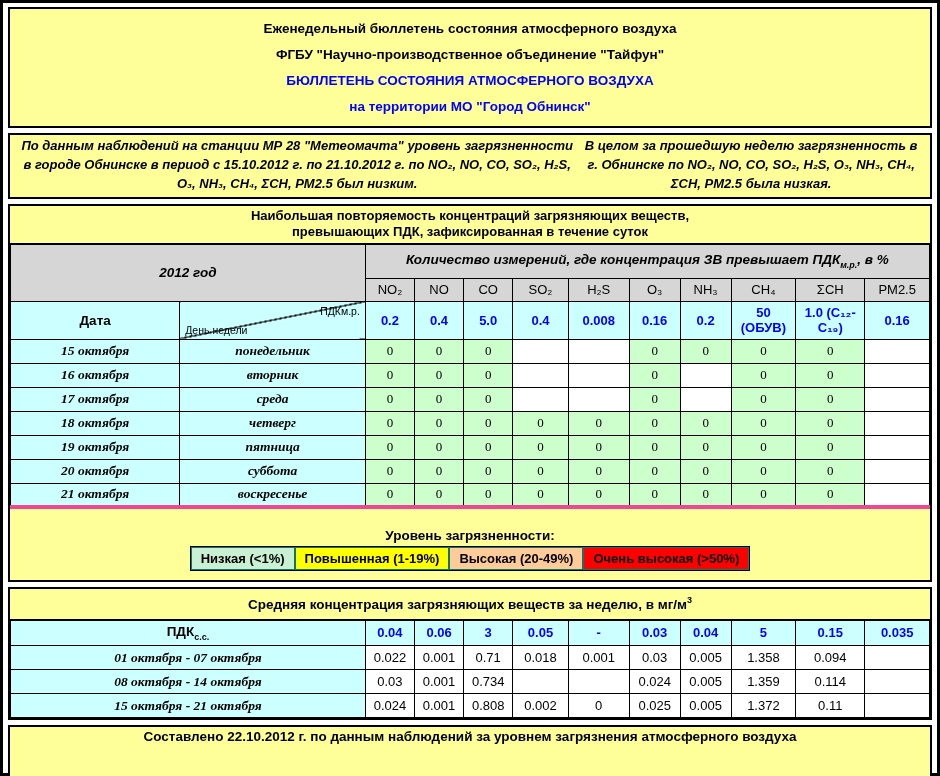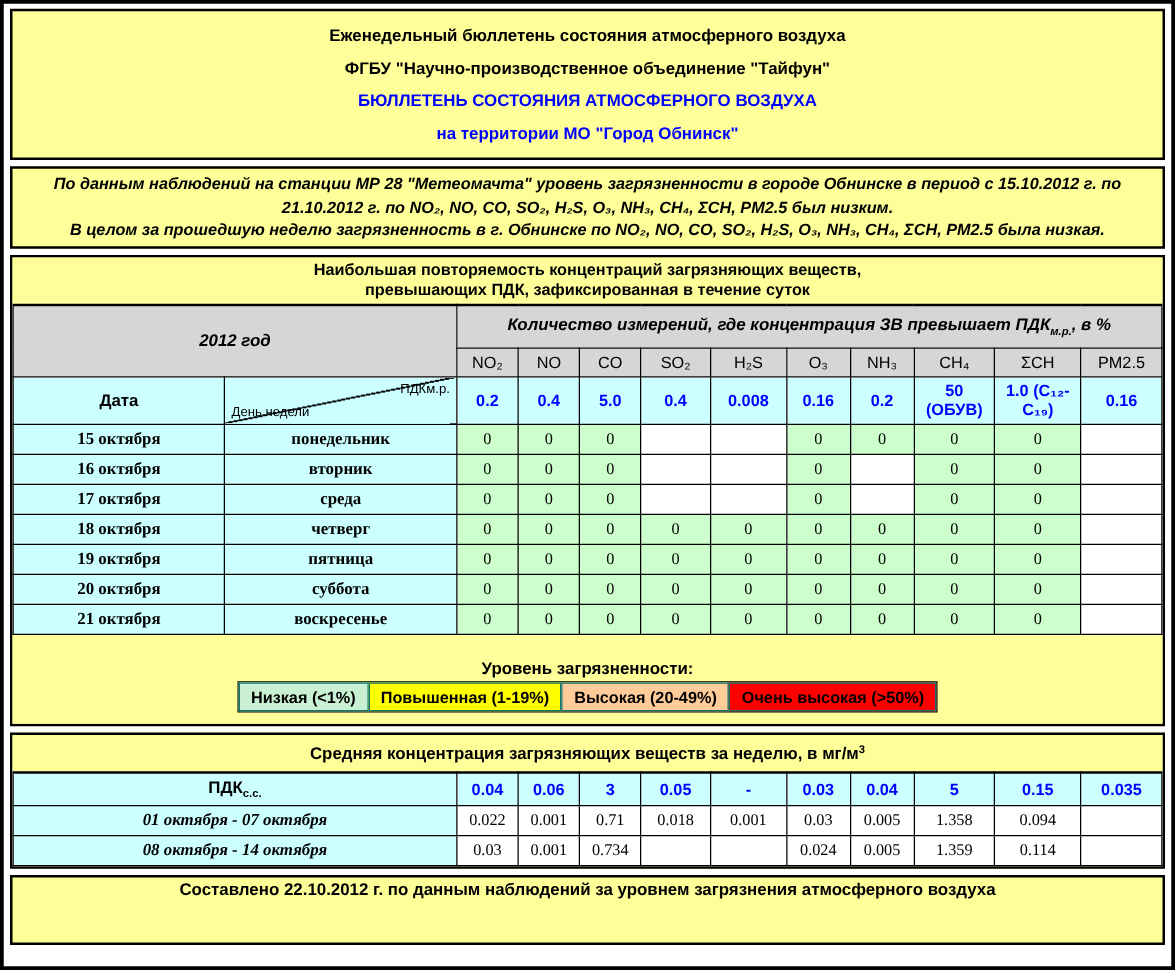--- a/index.html
+++ b/index.html
@@ -20,55 +20,55 @@
   .box-header {
     height: 121px;
     display: flex; flex-direction: column; justify-content: space-around;
     text-align: center; padding: 6px 0;
   }
   .box-header .hline { font-size: 13.5px; font-weight: bold; color: #000; }
   .box-header .hline.blue { color: #0000FF; }
   
   .box-summary {
     height: 66px;
-    display: flex; flex-direction: column; justify-content: center;
+    display: flex; flex-direction: row; justify-content: center;
     text-align: center; padding: 2px 6px;
   }
   .box-summary p {
     font-size: 13px; font-weight: bold; font-style: italic; color: #000;
     line-height: 1.45;
   }
   
   .band-title {
     text-align: center; font-weight: bold; font-size: 13px; line-height: 16px;
     padding: 2px 0 3px 0; background: #FFFF99;
   }
   table { border-collapse: collapse; width: 100%; table-layout: fixed; background: #fff; }
   td, th { border: 1px solid #000; text-align: center; vertical-align: middle; overflow: hidden; }
-  .main-table { border-top: 2px solid #000; border-bottom: 1px solid #ec4899; }
+  .main-table { border-top: 2px solid #000; border-bottom: 4px solid #ec4899; }
   th.gray { background: #D6D6D6; font-weight: normal; font-size: 13px; color: #000; }
   th.gray.year { font-weight: bold; font-style: italic; font-size: 13.5px; }
   th.gray.meas { font-weight: bold; font-style: italic; font-size: 13.5px; height: 34px; }
   th.chem { height: 23px; }
   td.cyan { background: #CCFFFF; }
   .pdk-row td { height: 38px; }
   td.pdk-val { color: #0000FF; font-weight: bold; font-size: 13px; line-height: 15px; padding: 1px; }
   td.date-label { font-weight: bold; font-size: 13.5px; }
   td.diag {
     position: relative;
     background-image: linear-gradient(to bottom right,
       transparent calc(50% - 0.7px), #000 calc(50% - 0.7px),
       #000 calc(50% + 0.7px), transparent calc(50% + 0.7px));
   }
   td.diag .diag-top { position: absolute; top: 3px; right: 5px; font-size: 10.5px; }
   td.diag .diag-bottom { position: absolute; bottom: 3px; left: 5px; font-size: 10.5px; }
   tr.date-row { height: 24px; }
   td.rdate, td.rday {
     background: #CCFFFF; font-family: "Liberation Serif", serif;
-    font-weight: bold; font-size: 13.5px;
+    font-weight: bold; font-style: italic; font-size: 13.5px;
   }
   td.val {
     background: #CCFFCC; font-family: "Liberation Serif", serif; font-size: 13px; color: #000;
   }
   td.val.blank { background: #ffffff; }
   
   .legend-wrap { background: #FFFF99; padding: 7px 0 9px 0; text-align: center; }
   .legend-title { font-weight: bold; font-size: 13.5px; margin-bottom: 3px; margin-top: 12px; }
   .legend-bar { display: inline-flex; border: 1px solid #000; }
   .legend-item {
@@ -85,21 +85,21 @@
     padding: 6px 0 7px 0; background: #FFFF99;
   }
   .avg-table { border-top: 2px solid #000; }
   tr.pdkss-row { height: 26px; }
   td.pdkss-label { background: #CCFFFF; font-weight: bold; font-size: 13.5px; }
   tr.avg-row { height: 24px; }
   td.period {
     background: #CCFFFF; font-family: "Liberation Serif", serif;
     font-weight: bold; font-style: italic; font-size: 13.5px;
   }
-  td.avg-val { background: #ffffff; font-family: Liberation Serif, serif; font-size: 13px; }
+  td.avg-val { background: #ffffff; font-family: Liberation Sans, sans-serif; font-size: 13px; }
   sub.small { font-size: 9px; }
   sup.small { font-size: 9px; }
   
   .box-footer {
     height: 56px; display: flex; flex-direction: row; justify-content: center;
     text-align: center;
   }
   .box-footer .fline { font-weight: bold; font-size: 13.5px; line-height: 19px; }
 </style>
 </head>
@@ -336,20 +336,33 @@
         <td class="avg-val">0.001</td>
         <td class="avg-val">0.734</td>
         <td class="avg-val"></td>
         <td class="avg-val"></td>
         <td class="avg-val">0.024</td>
         <td class="avg-val">0.005</td>
         <td class="avg-val">1.359</td>
         <td class="avg-val">0.114</td>
         <td class="avg-val"></td>
       </tr>
+      <tr class="avg-row">
+        <td class="period" colspan="2">15 октября - 21 октября</td>
+        <td class="avg-val">0.024</td>
+        <td class="avg-val">0.001</td>
+        <td class="avg-val">0.808</td>
+        <td class="avg-val">0.002</td>
+        <td class="avg-val">0</td>
+        <td class="avg-val">0.025</td>
+        <td class="avg-val">0.005</td>
+        <td class="avg-val">1.372</td>
+        <td class="avg-val">0.11</td>
+        <td class="avg-val"></td>
+      </tr>
     </tbody>
       </table>
   </div>
 
   <div class="box box-footer">
     <div class="fline">Составлено 22.10.2012 г. по данным наблюдений за уровнем загрязнения атмосферного воздуха</div>
   </div>
 
 </div>
 

